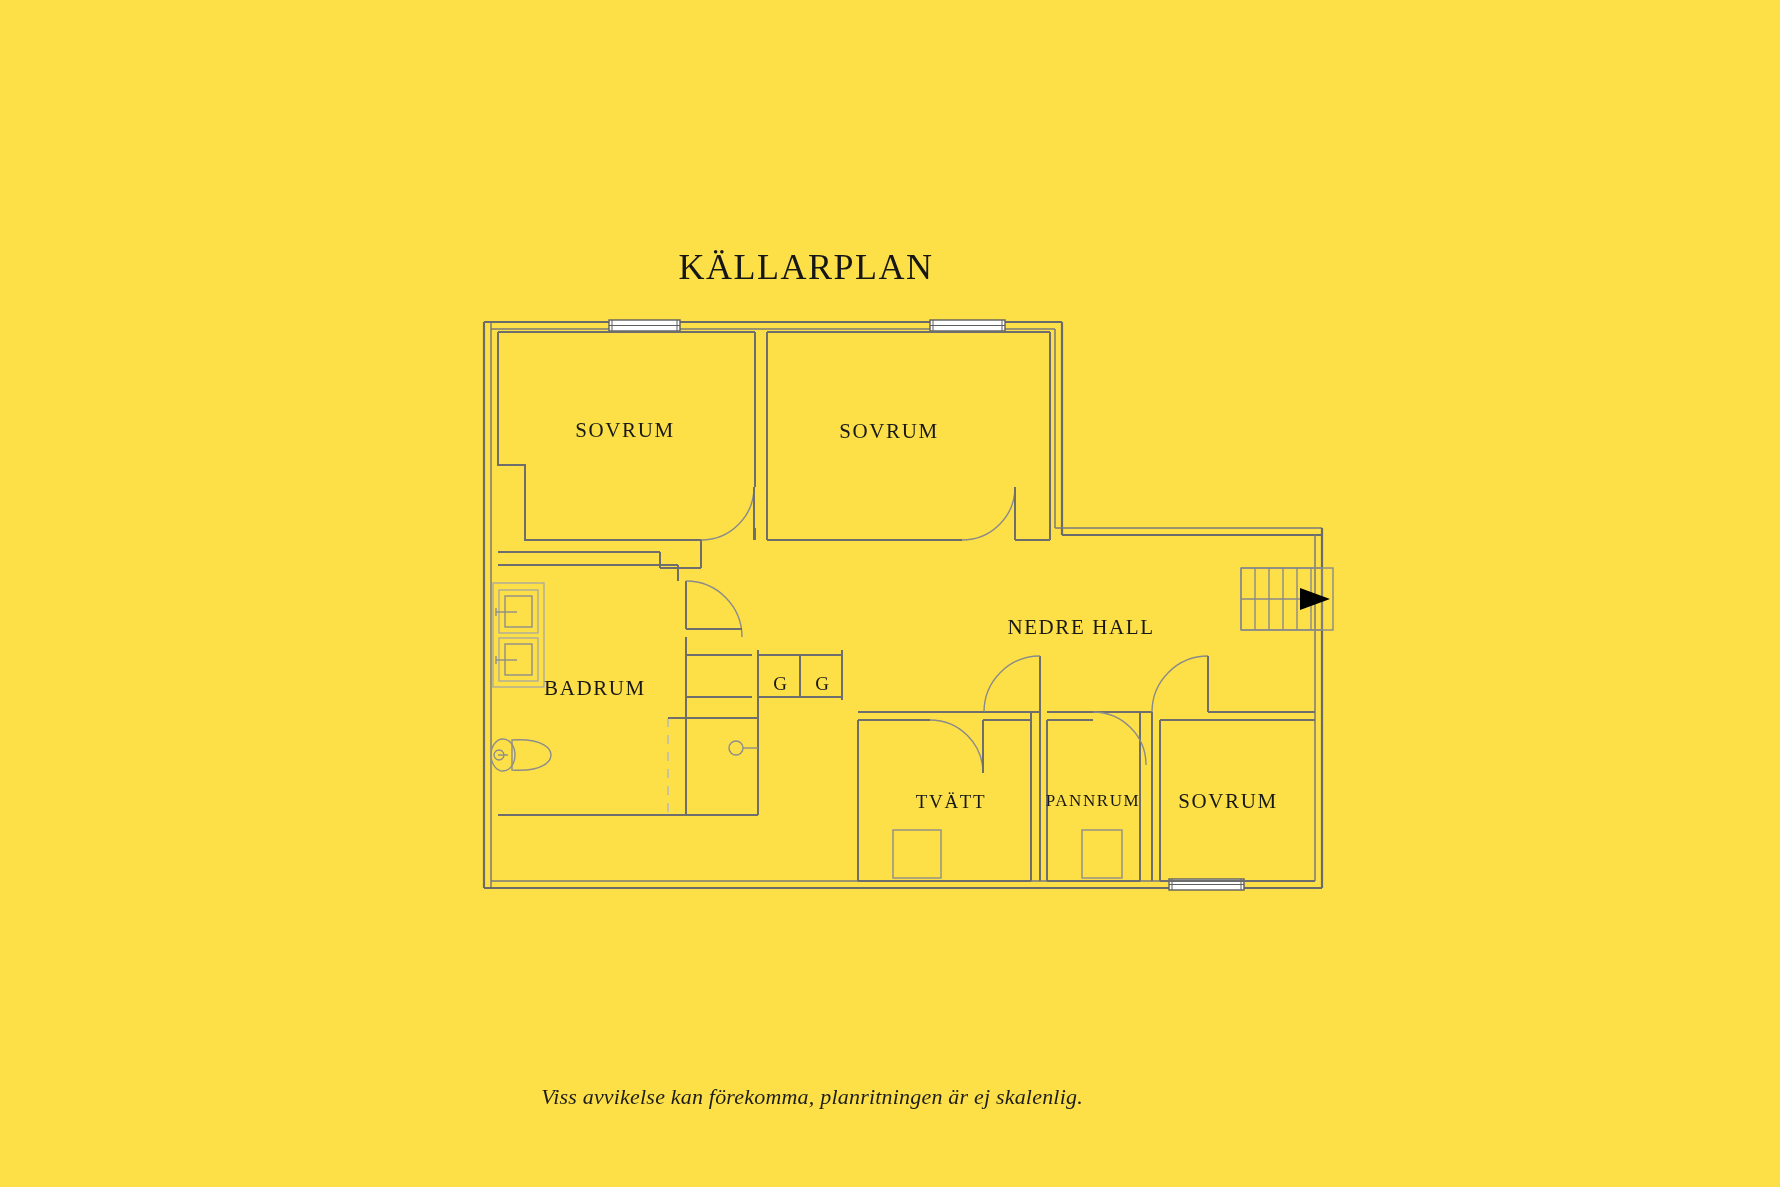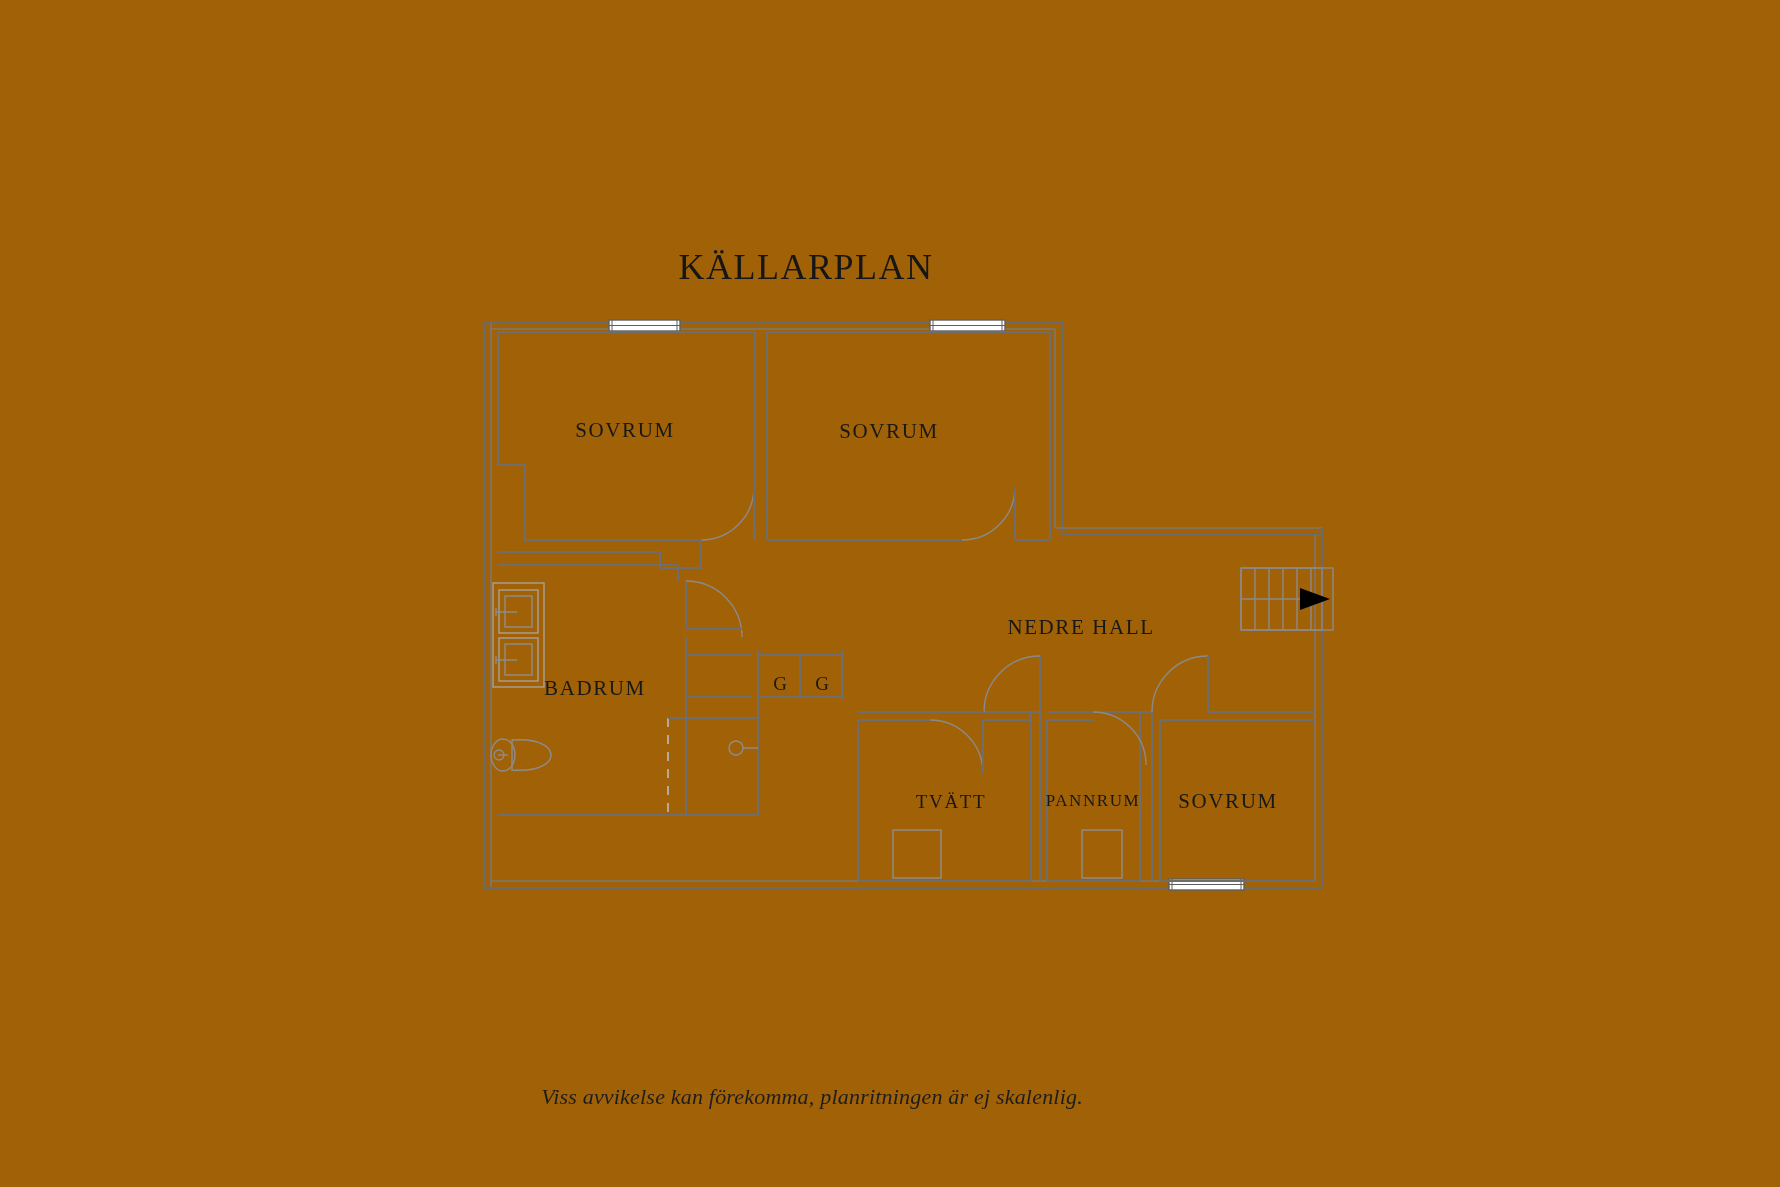--- a/index.html
+++ b/index.html
@@ -12,21 +12,21 @@
     width: 1780px;
     height: 1187px;
     position: relative;
     font-family: "Liberation Serif", "DejaVu Serif", serif;
     color: #1a1a1a;
     overflow: hidden;
   }
   #page {
     position: absolute;
     inset: 0;
-    background: #a16207;
+    background: #fde047;
   }
   .plan-title {
     position: absolute;
     top: 246px;
     left: 0;
     width: 1780px;
     text-align: center;
     font-family: "Liberation Serif", "DejaVu Serif", serif;
     font-size: 36px;
     letter-spacing: 1.5px;

